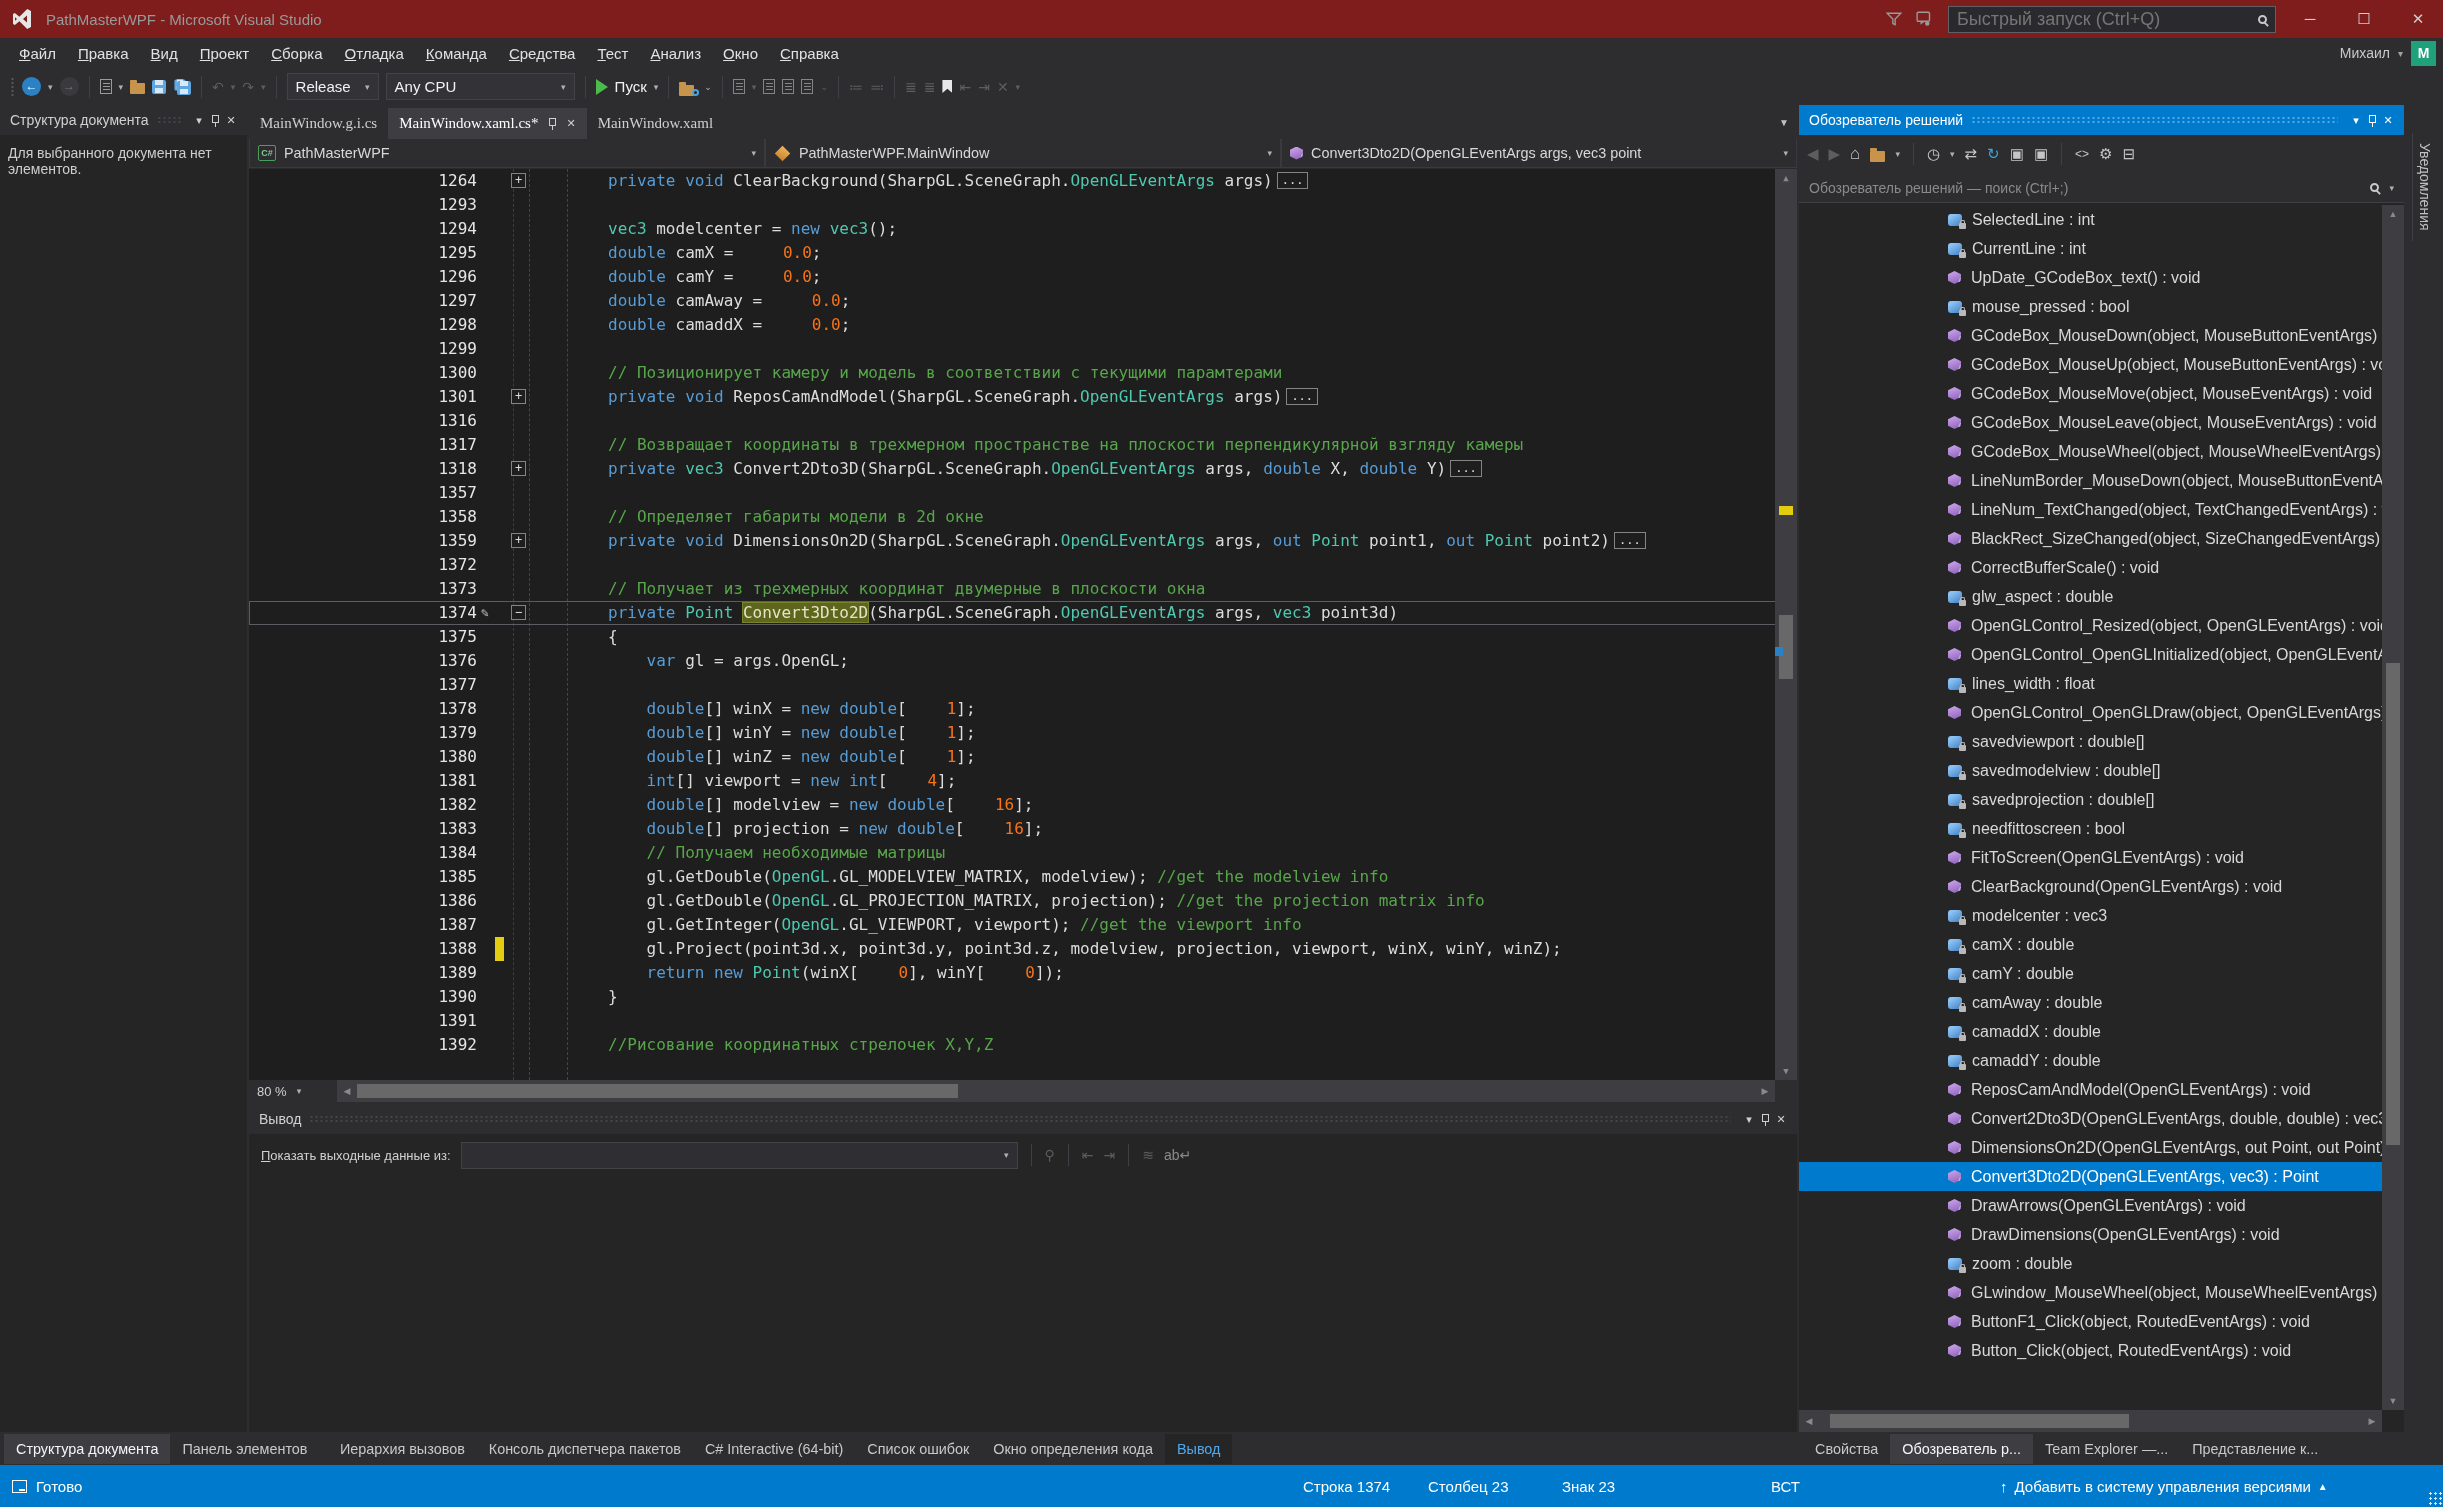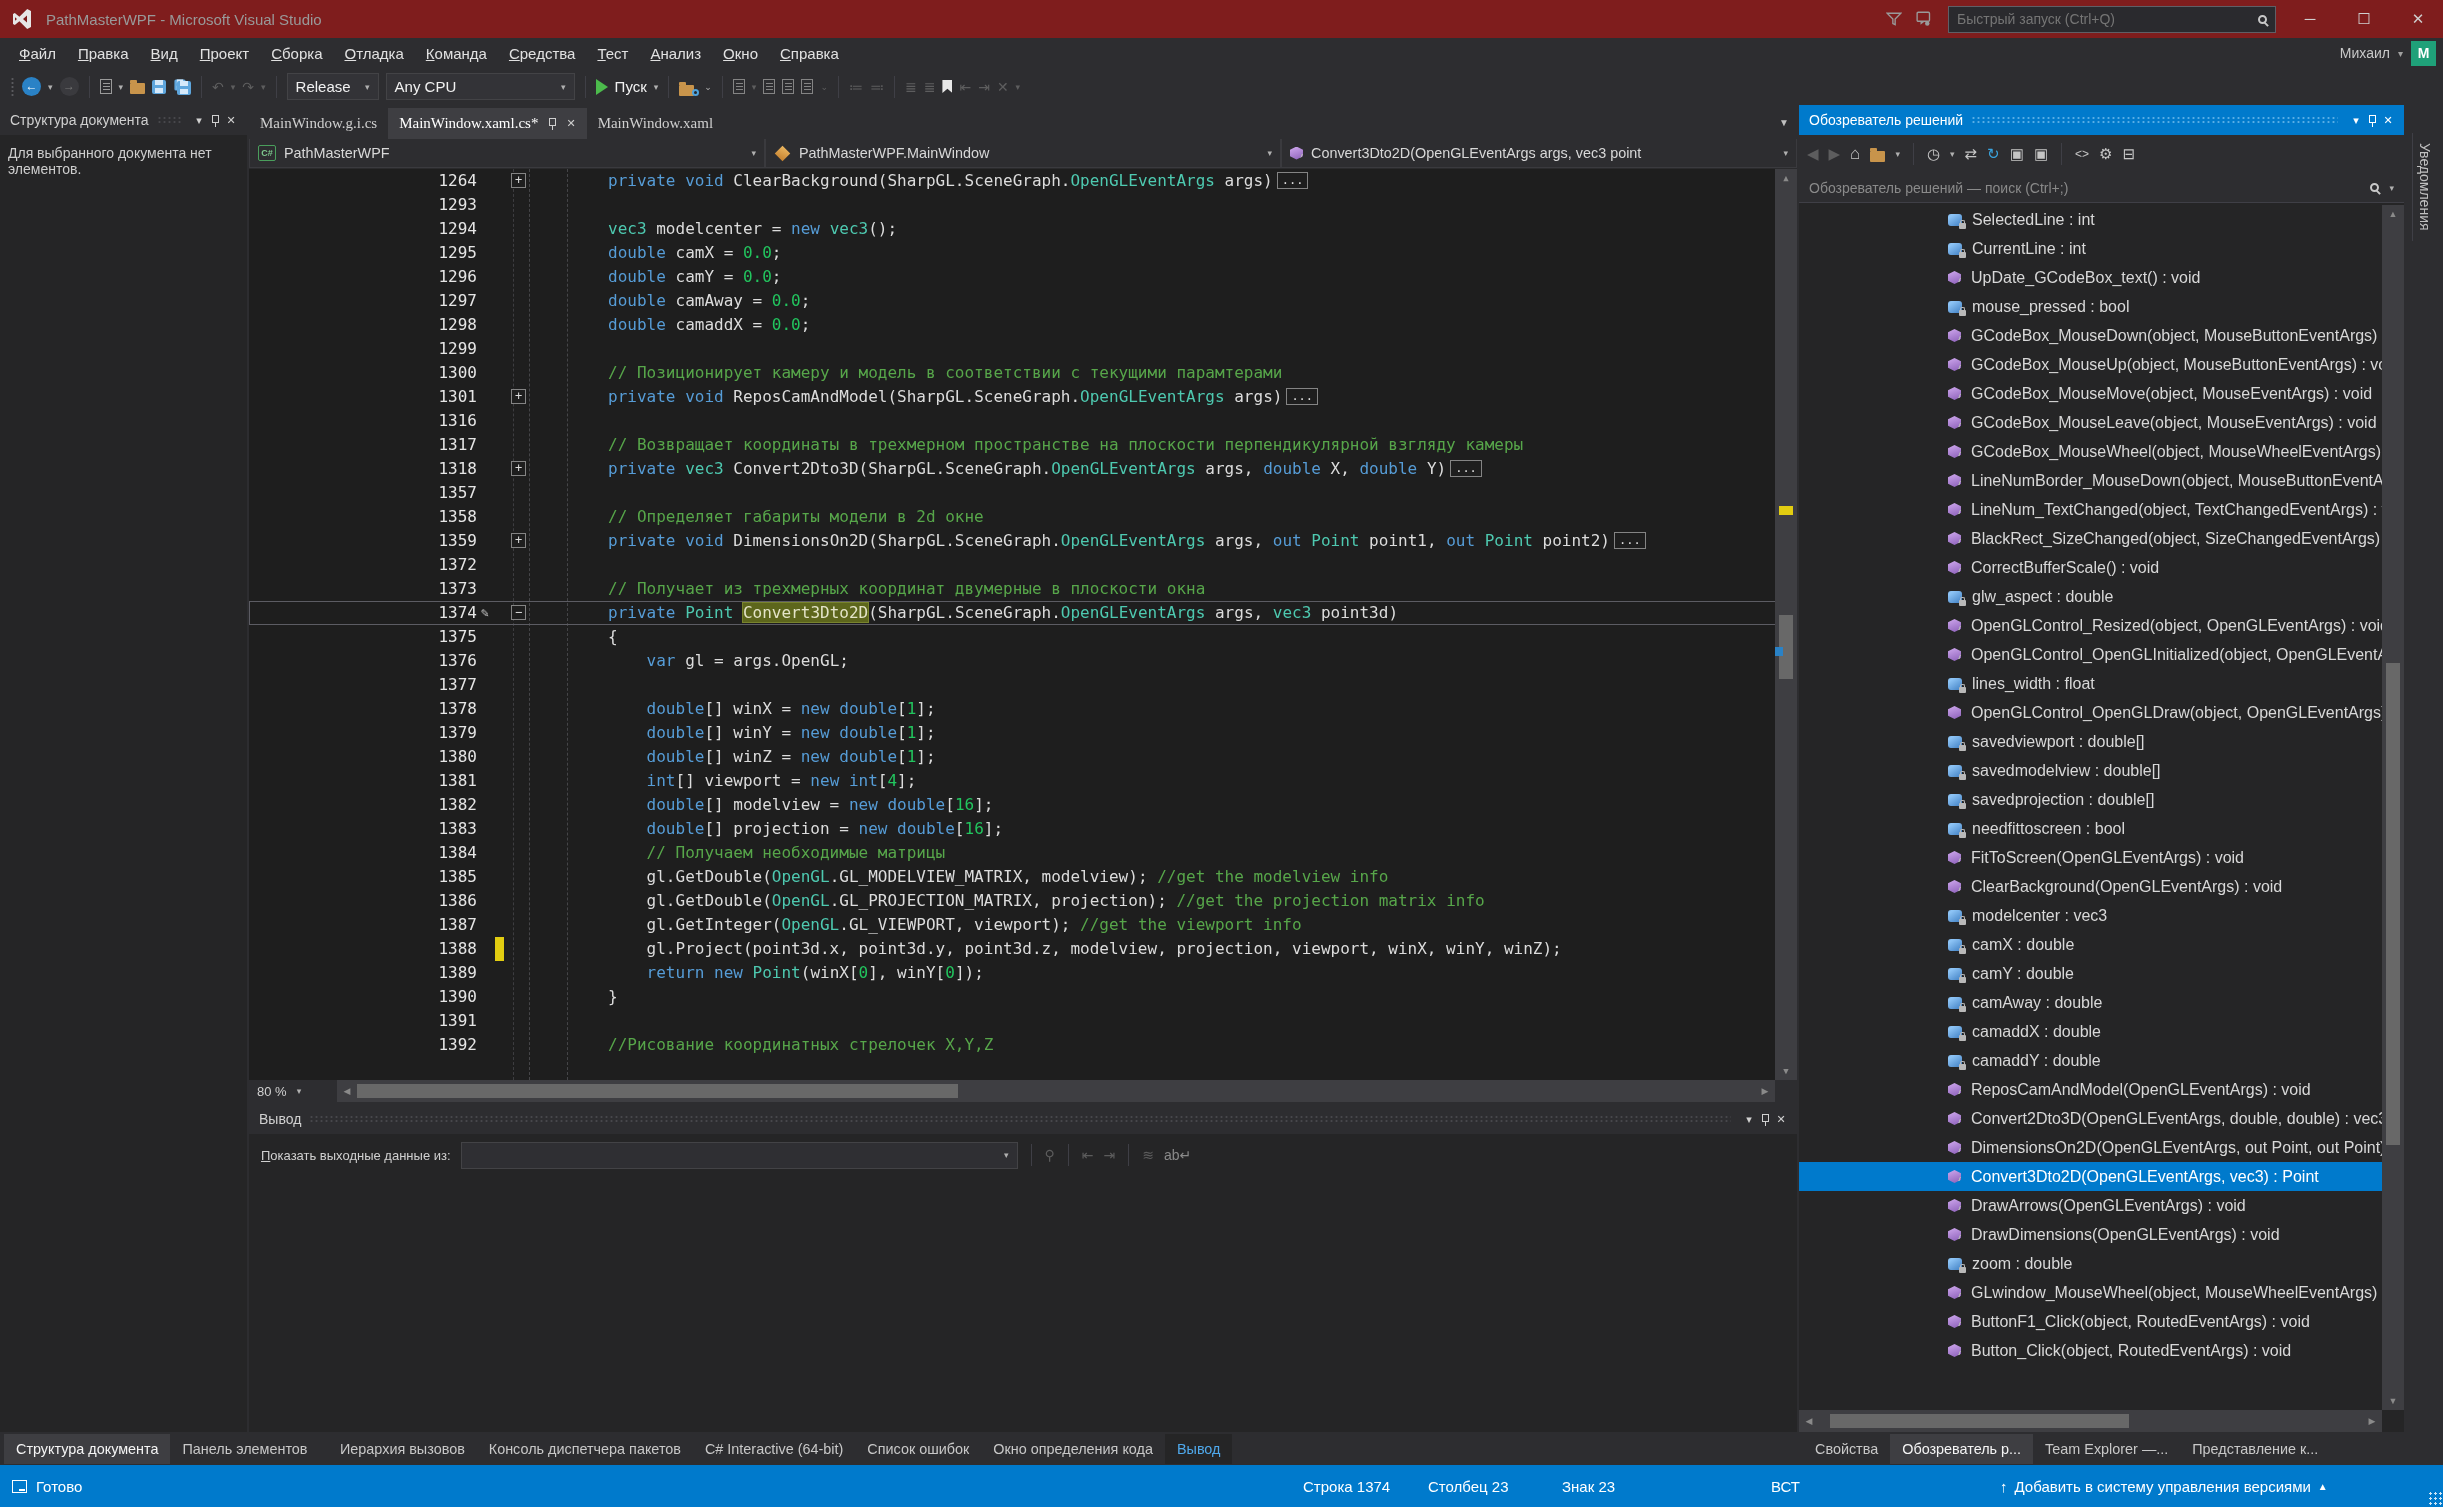--- a/index.html
+++ b/index.html
@@ -6,21 +6,21 @@
   html,body { background:#1e1e1e; }
   body { font-family:"Liberation Sans", sans-serif; }
   .vs-root { position:relative; width:2444px; height:1507px; background:#2d2d30; overflow:hidden; color:#d0d0d0; }
 
   
   .titlebar { height:38px; display:flex; align-items:center; padding:0 6px 0 10px; background:#7f1d1d; }
   .vs-logo { width:24px; height:24px; margin-right:12px; }
   .win-title { color:#999; font-size:15px; }
   .tb-right { margin-left:auto; display:flex; align-items:center; gap:14px; }
   .qsearch { width:328px; height:27px; border:1px solid #5f5f66; background:#2a2a2e; display:flex; align-items:center; padding:0 8px; }
-  .qsearch input { flex:1; background:transparent; border:none; outline:none; color:#8a8a8a; font-size:14px; font-family:"Liberation Sans",sans-serif; }
+  .qsearch input { flex:1; background:transparent; border:none; outline:none; color:#8a8a8a; font-size:18px; font-family:"Liberation Sans",sans-serif; }
   .winbtn { width:40px; height:28px; text-align:center; line-height:28px; color:#cfcfcf; font-size:15px; }
   .icon-search { width:9px; height:9px; border:2px solid #c8c8c8; border-radius:50%; position:relative; flex:none; }
   .icon-search::after { content:""; position:absolute; width:2px; height:6px; background:#c8c8c8; transform:rotate(-45deg); bottom:-5px; right:-2px; }
 
   
   .menubar { height:30px; display:flex; align-items:center; padding:0 8px; font-size:15px; }
   .menu-item { padding:4px 11px; color:#e1e1e1; display:inline-block; }
   .u-first::first-letter { text-decoration:underline; }
   .menu-right { margin-left:auto; display:flex; align-items:center; gap:8px; }
   .user-name { color:#c8c8c8; font-size:14px; }
@@ -99,21 +99,21 @@
   .code-line.cur { box-shadow:inset 0 0 0 1px #5c5c63; }
   .ln { width:228px; text-align:right; color:#e5e5e5; flex:none; }
   .pmark { width:16px; flex:none; color:#c8c8c8; font-size:13px; text-align:center; }
   .chg { width:9px; margin-left:2px; flex:none; }
   .chg.on { background:#e2cd11; }
   .fold { width:16px; margin-left:7px; flex:none; position:relative; z-index:2; }
   .fold-box { position:absolute; top:4px; left:0; width:15px; height:15px; border:1px solid #848484; background:#1e1e1e; color:#dcdcdc; font-size:12px; line-height:13px; text-align:center; }
   .ctext { margin-left:4px; flex:1; overflow:hidden; }
   .ell-box { display:inline-block; border:1px solid #848484; padding:0 4px; margin-left:4px; color:#dcdcdc; font-size:12px; line-height:15px; vertical-align:2px; }
   .tk-k { color:#569cd6; } .tk-t { color:#4ec9b0; } .tk-p { color:#dcdcdc; }
-  .tk-c { color:#57a64a; } .tk-n { color:#22c55e; }
+  .tk-c { color:#57a64a; } .tk-n { color:#f97316;margin-left:40px; }
   .tk-h { background:#5d661c; box-shadow:0 0 0 1px #79842d; color:#e4e4c8; }
 
   
   .vscroll { position:absolute; top:0; right:0; bottom:0; width:22px; background:#3e3e42; z-index:5; }
   .sb-arrow { position:absolute; left:0; width:22px; height:18px; color:#8a8a8a; font-size:9px; text-align:center; line-height:18px; }
   .sb-thumb { position:absolute; left:4px; width:14px; background:#686868; }
   .mark { position:absolute; height:9px; }
   .hscroll-row { height:22px; background:#2d2d30; display:flex; align-items:center; flex:none; position:relative; }
   .zoom-combo { width:88px; height:22px; display:flex; align-items:center; gap:10px; padding:0 8px; color:#d0d0d0; font-size:13px; background:#2d2d30; flex:none; }
   .htrack { flex:1; height:22px; background:#3e3e42; position:relative; }

